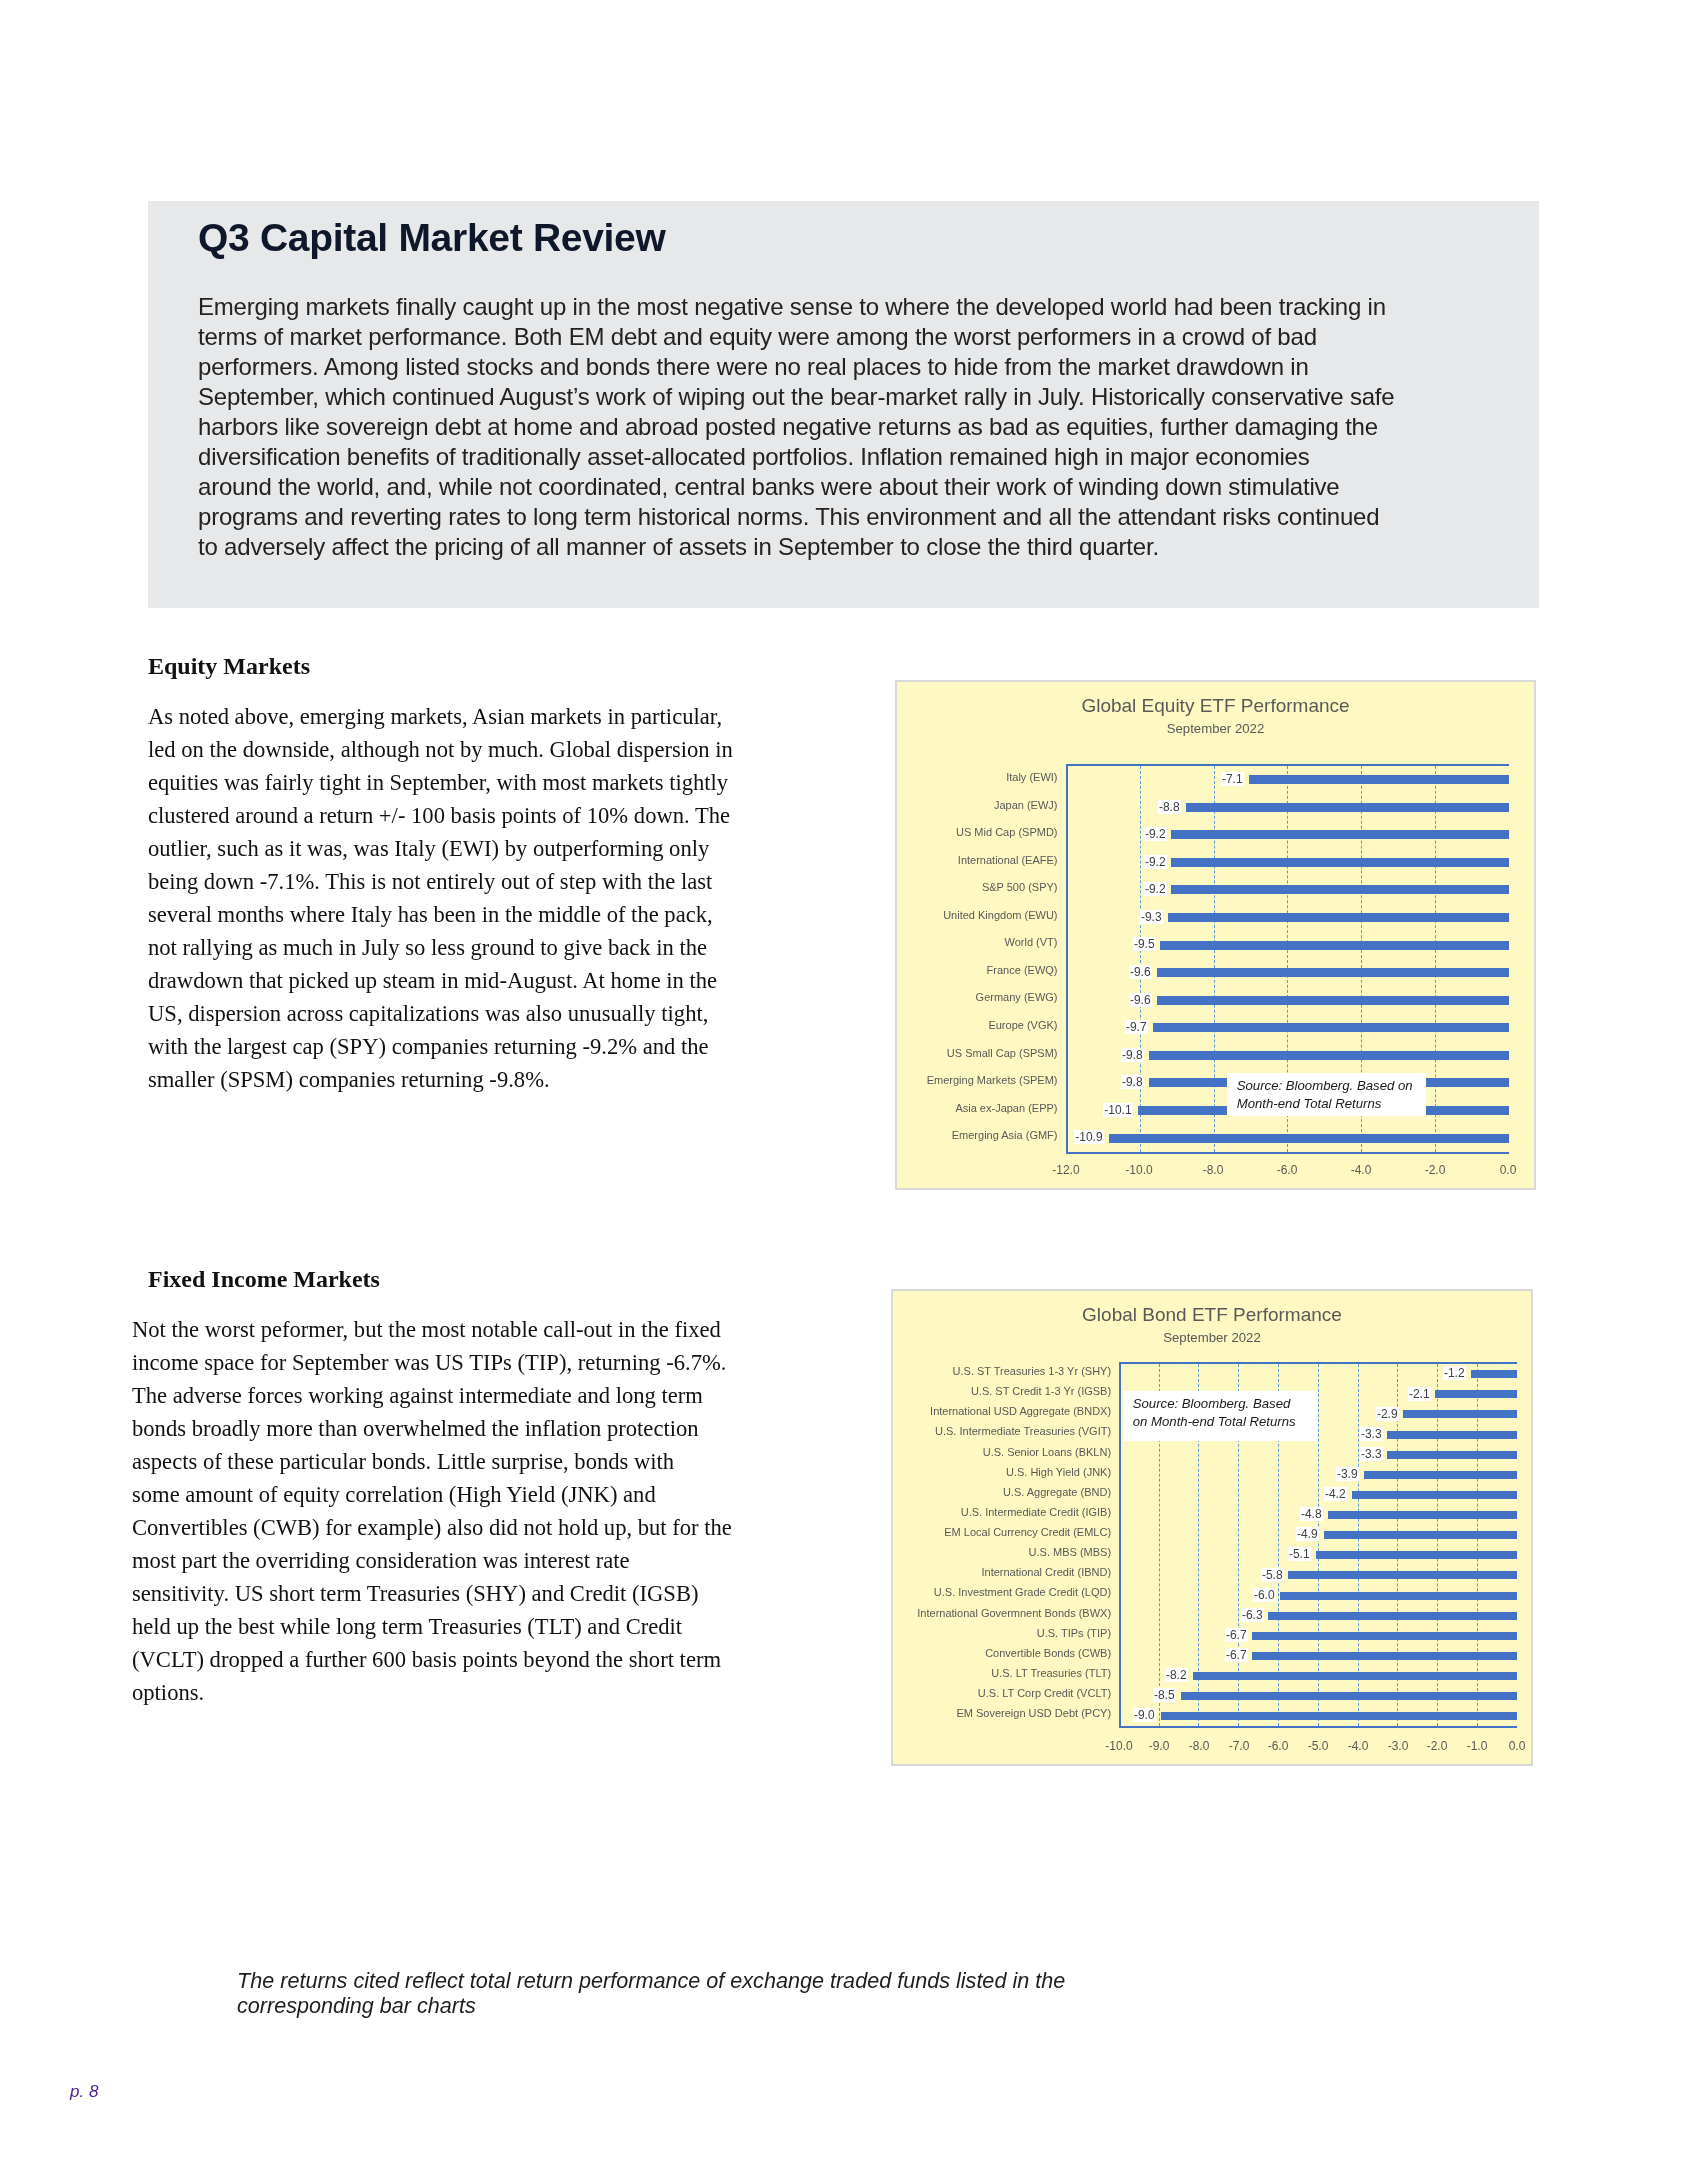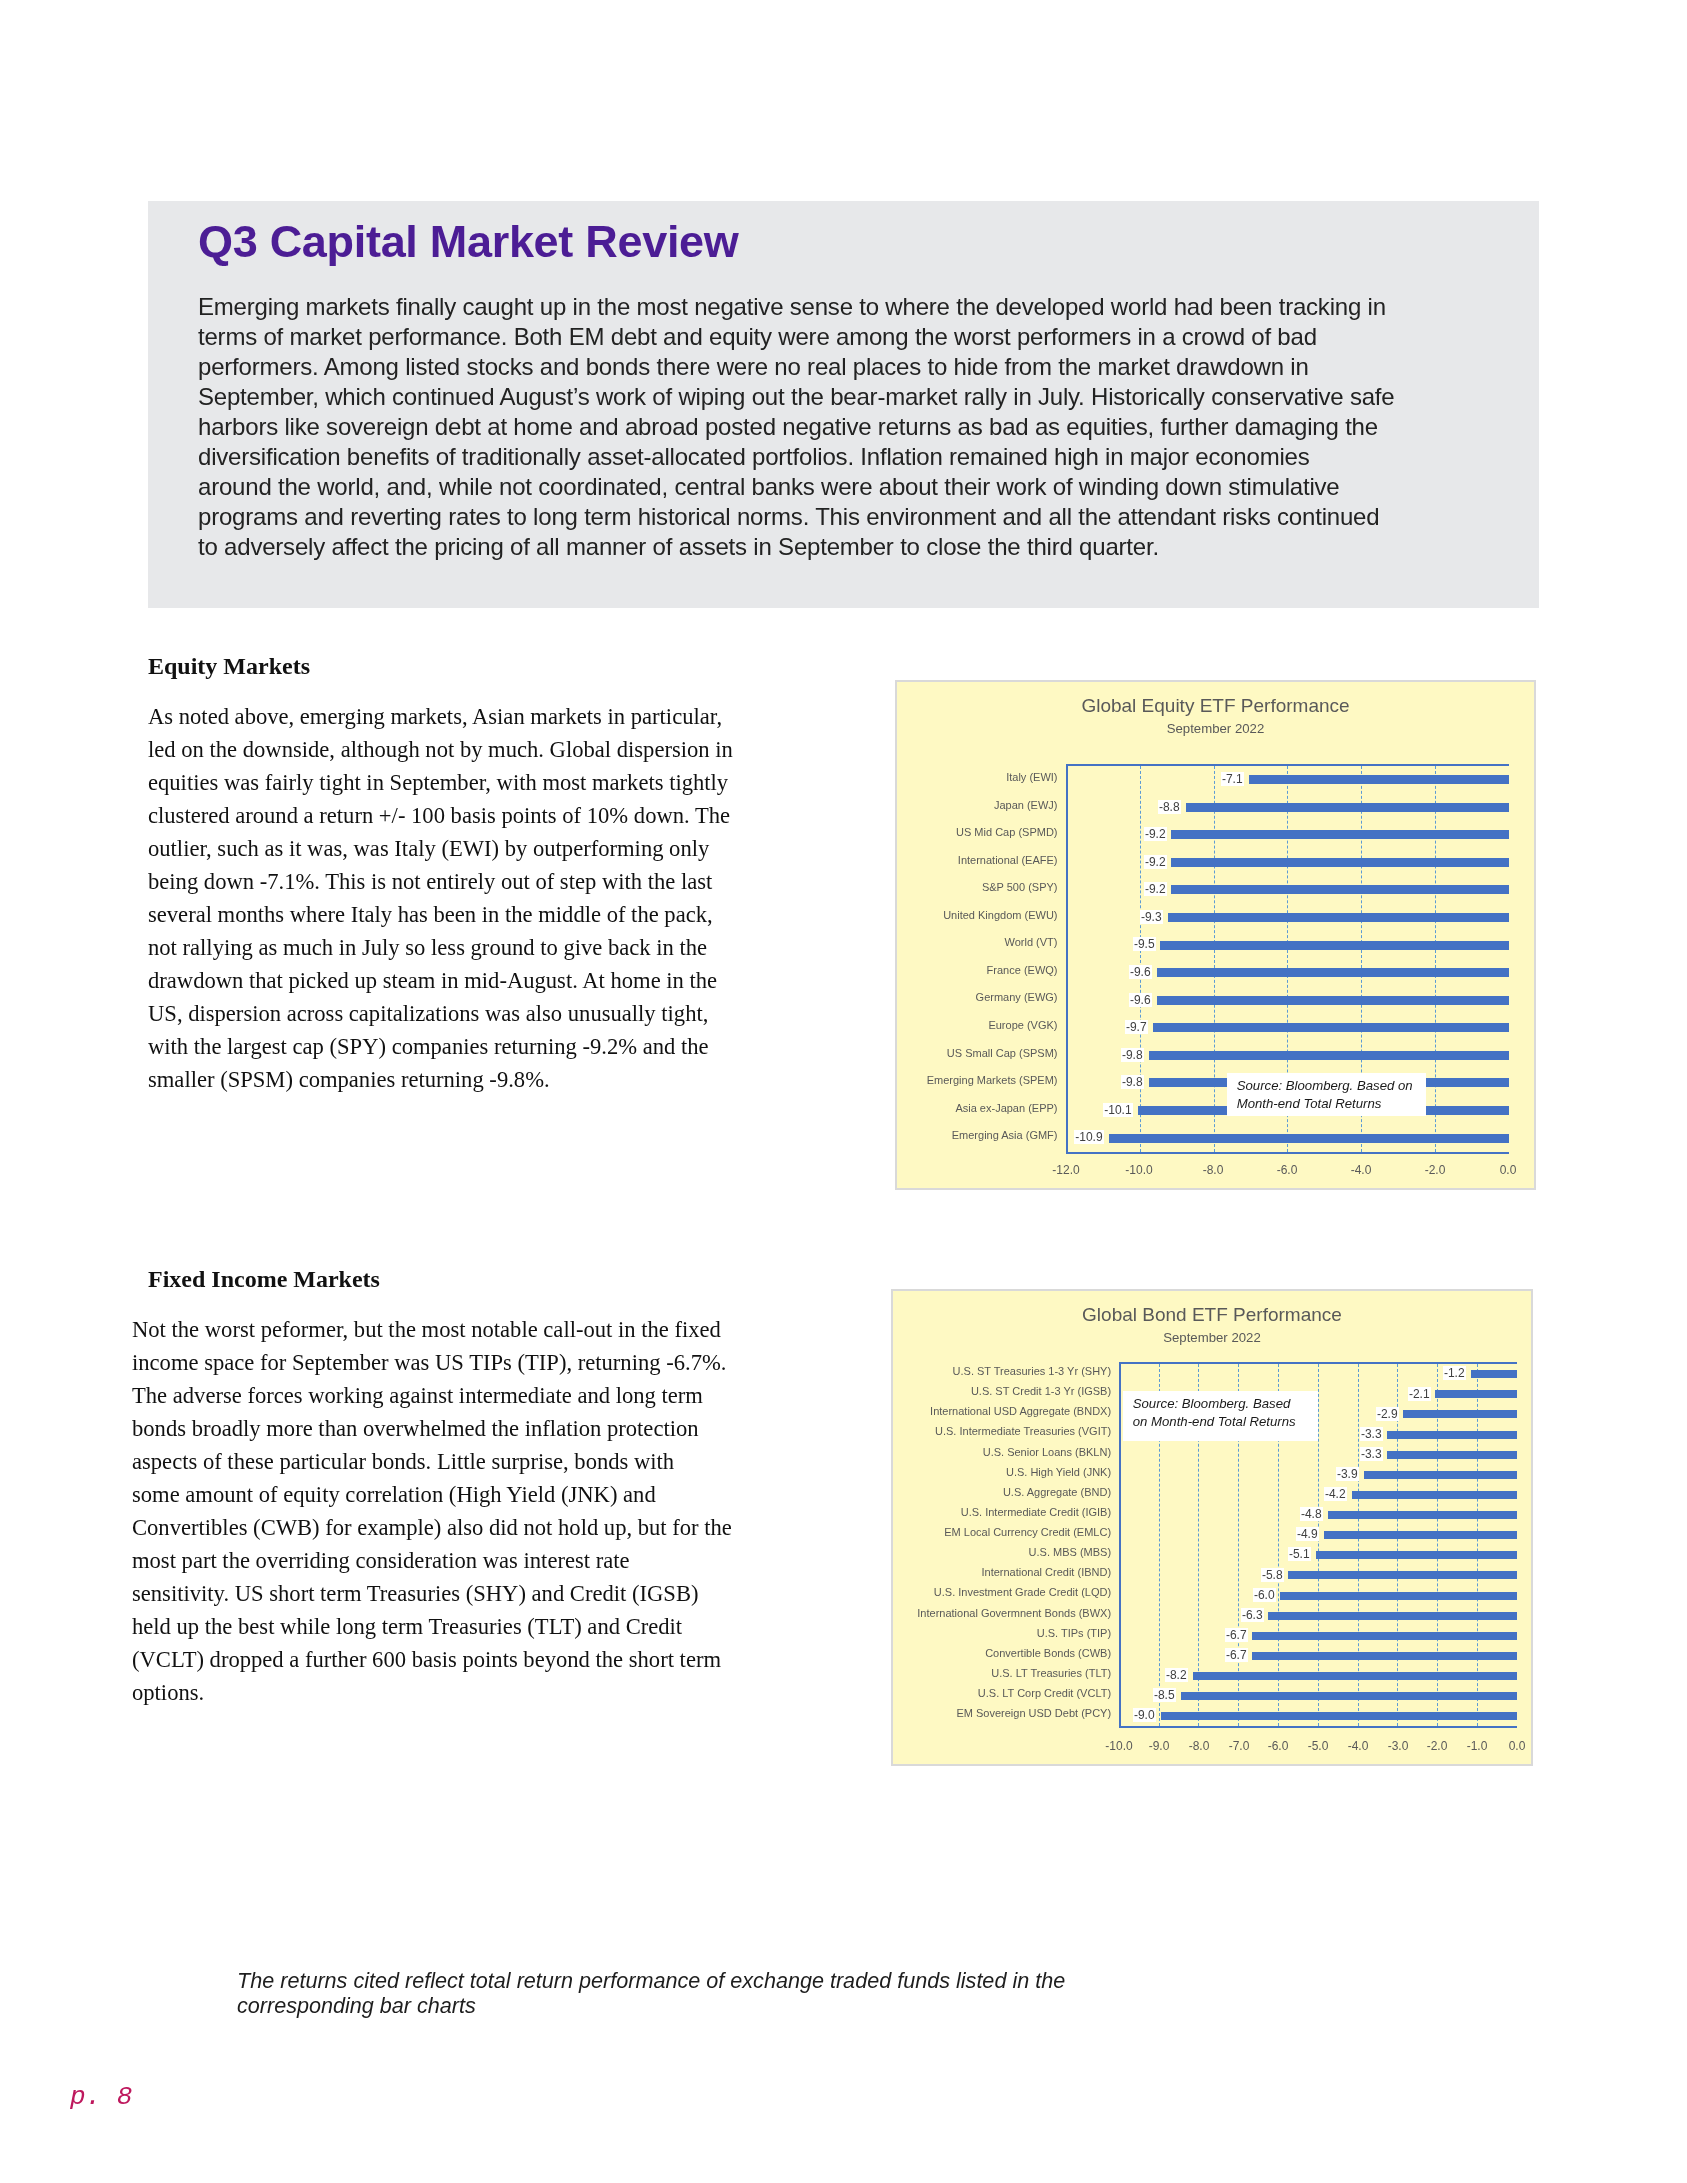--- a/index.html
+++ b/index.html
@@ -1,18 +1,18 @@
 <!DOCTYPE html>
 <html style="font-size:11px"><head>
 <meta charset="utf-8">
 <style>
   html, body { margin: 0; padding: 0; background: #ffffff; }
   body { width: 1687px; height: 2183px; position: relative; overflow: hidden; color: #1e1e1e; }
   .banner { position: absolute; left: 148px; top: 201px; width: 1391px; height: 407px; background: #e7e8ea; }
-  .banner-title { position: absolute; left: 50px; top: 15.3px; font-family: "Liberation Sans", sans-serif; font-weight: bold; font-size: 45px; letter-spacing: -0.3px; color: #4c1d95; white-space: nowrap; }
+  .banner-title { position: absolute; left: 50px; top: 15.3px; font-family: "Liberation Sans", sans-serif; font-weight: bold; font-size: 39px; letter-spacing: -0.3px; color: #0f172a; white-space: nowrap; }
   .banner-body { position: absolute; left: 50px; top: 91px; width: 1309px; font-family: "Liberation Sans", sans-serif; font-size: 24px; line-height: 30px; color: #222; letter-spacing: -0.2px; }
   .banner-body .ln { display: block; white-space: nowrap; }
 
   .section-head { position: absolute; font-family: "Liberation Serif", serif; font-weight: bold; font-size: 24px; color: #111; white-space: nowrap; }
   .section-body { position: absolute; font-family: "Liberation Serif", serif; font-size: 22.6px; line-height: 33px; color: #111; }
   .section-body .ln { display: block; white-space: nowrap; }
 
   .chart-box { position: absolute; background: #fef9c3; border: 2.1px solid #d9d9d9; box-sizing: border-box; }
   .chart-title { position: absolute; left: 0; right: 0; text-align: center; font-family: "Liberation Sans", sans-serif; font-size: 19px; color: #595959; }
   .chart-sub { position: absolute; left: 0; right: 0; text-align: center; font-family: "Liberation Sans", sans-serif; font-size: 13.2px; color: #595959; }
@@ -20,21 +20,21 @@
   .grid { position: absolute; top: 0; bottom: 0; width: 0; border-left: 1.4px dashed #5b9bd5; }
   .bar { position: absolute; right: 0; background: #4472c4; }
   .bar-label { position: absolute; font-family: "Liberation Sans", sans-serif; font-size: 12px; color: #404040; white-space: nowrap; background: #fff; padding: 0 1.4px; }
   .cat-label { position: absolute; font-family: "Liberation Sans", sans-serif; font-size: 11px; color: #595959; white-space: nowrap; text-align: right; }
   .tick { position: absolute; font-family: "Liberation Sans", sans-serif; font-size: 12px; color: #595959; white-space: nowrap; transform: translateX(-50%); }
   .src-note { position: absolute; background: #fff; font-family: "Liberation Sans", sans-serif; font-style: italic; font-size: 13.2px; line-height: 18px; color: #1a1a1a; padding: 4.2px 9.7px; box-sizing: border-box; }
   .src-note .ln { display: block; white-space: nowrap; }
 
   .footnote { position: absolute; left: 237px; top: 1968px; font-family: "Liberation Sans", sans-serif; font-style: italic; font-size: 21.6px; line-height: 25px; color: #1e1e1e; }
   .footnote .ln { display: block; white-space: nowrap; }
-  .page-num { position: absolute; left: 70px; top: 2082px; font-family: Liberation Mono, monospace; font-style: italic; font-size: 26px; color: #be185d; }
+  .page-num { position: absolute; left: 70px; top: 2082px; font-family: Liberation Sans, sans-serif; font-style: italic; font-size: 17px; color: #4c1d95; }
 </style>
 </head>
 <body>
 
 <div class="banner">
   <div class="banner-title">Q3 Capital Market Review</div>
   <div class="banner-body">
     <span class="ln">Emerging markets finally caught up in the most negative sense to where the developed world had been tracking in</span>
     <span class="ln">terms of market performance. Both EM debt and equity were among the worst performers in a crowd of bad</span>
     <span class="ln">performers. Among listed stocks and bonds there were no real places to hide from the market drawdown in</span>

